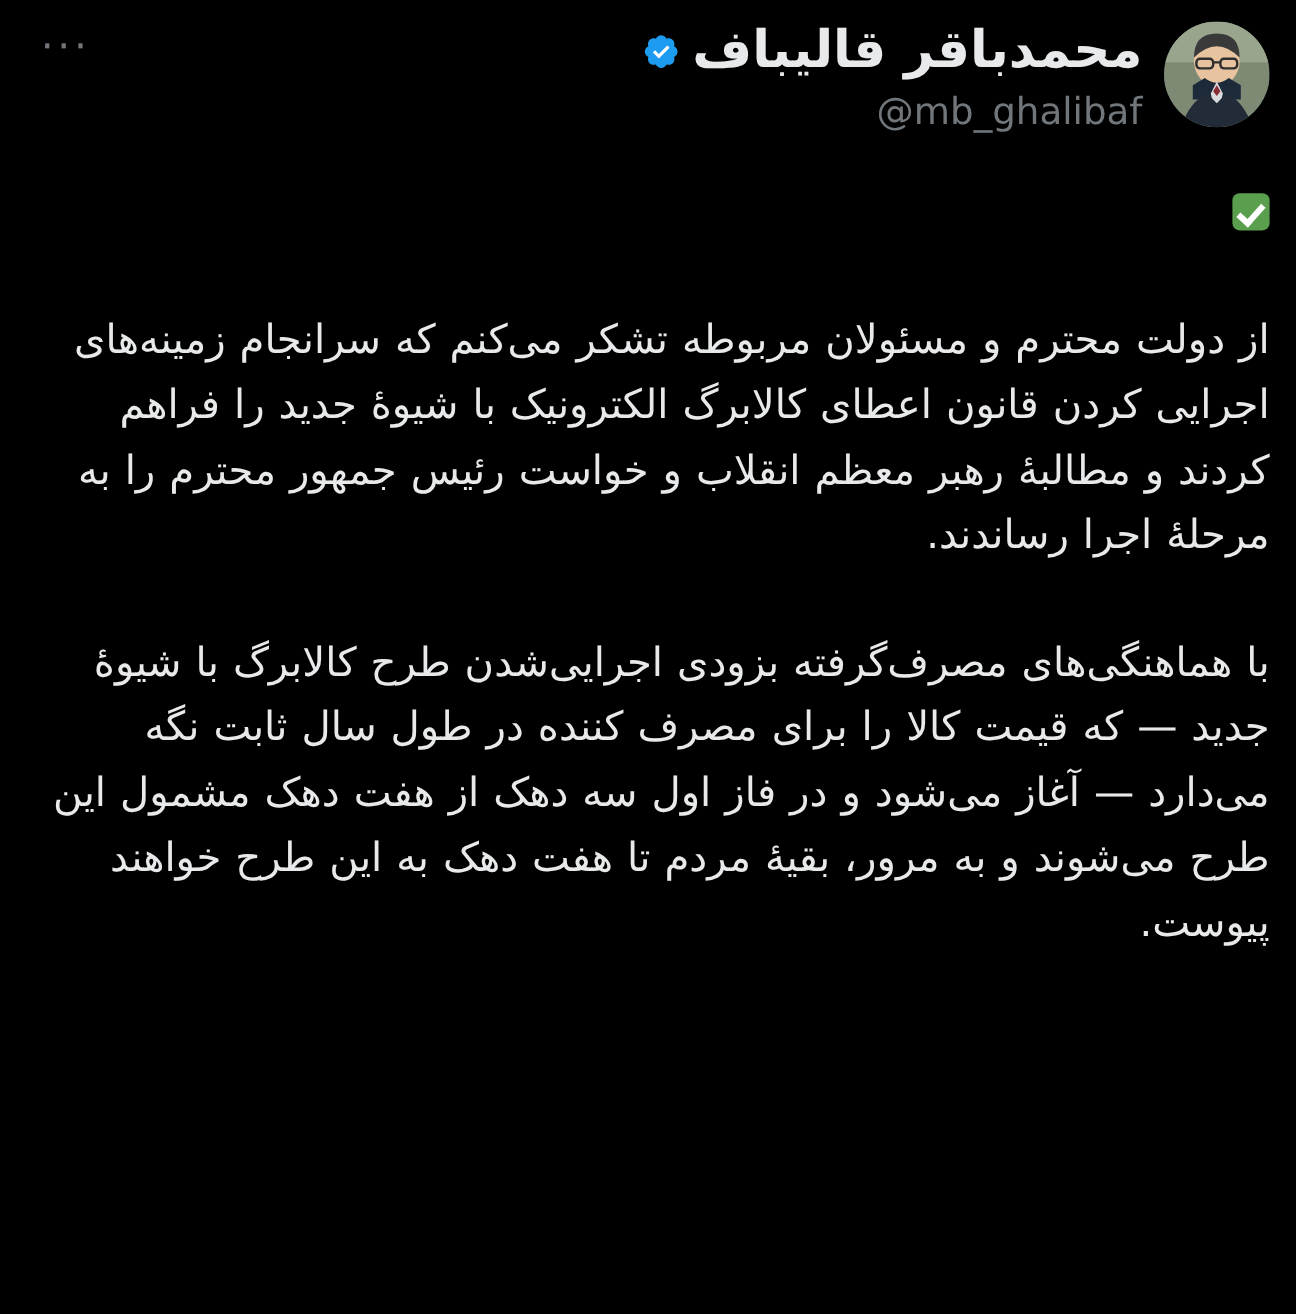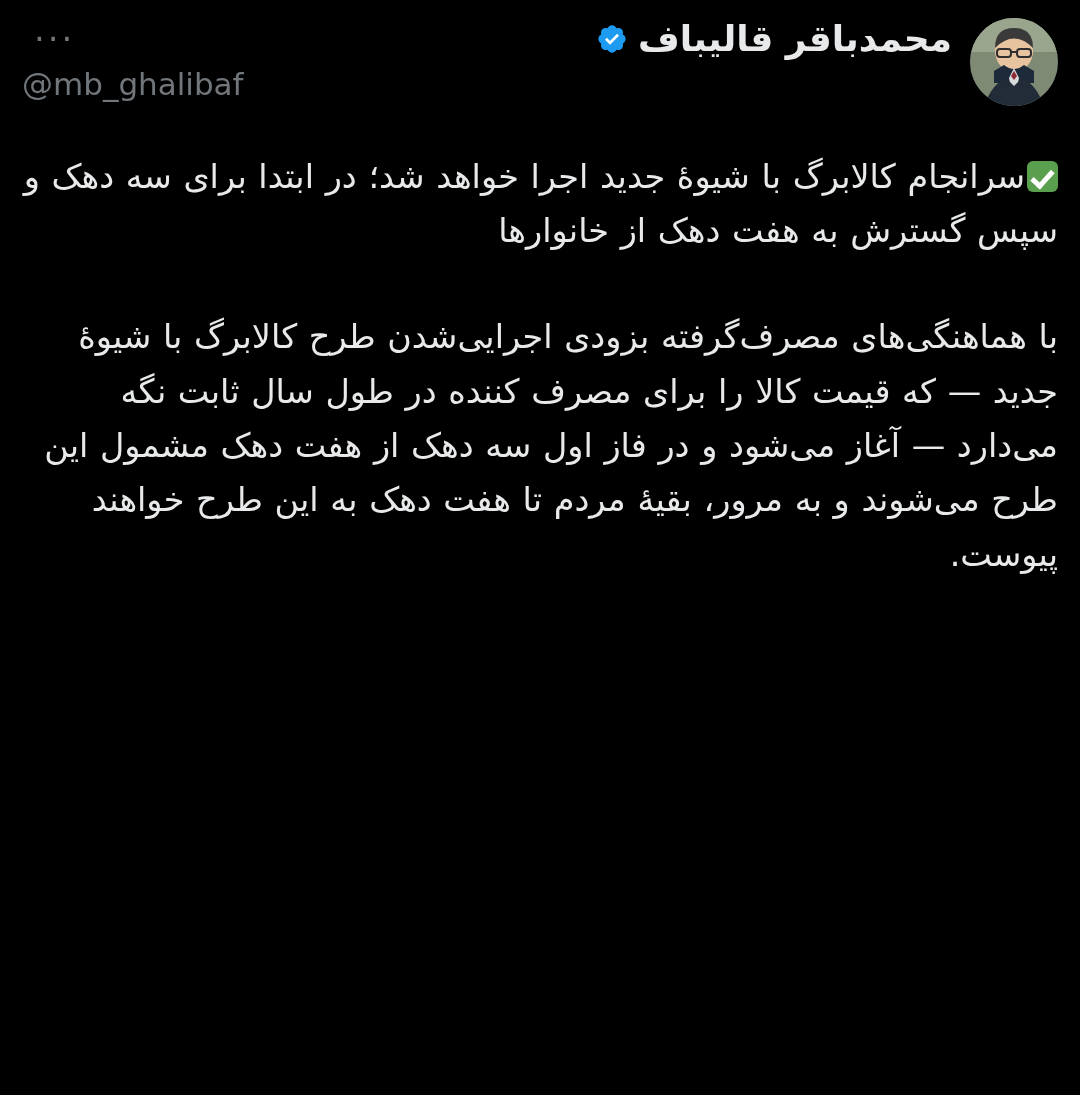--- a/index.html
+++ b/index.html
@@ -48,38 +48,39 @@
     padding-top: 2px;
     flex: 1 1 auto;
   }
   .name-row {
     display: flex;
     flex-direction: row;
     align-items: center;
     gap: 10px;
   }
   .display-name {
-    font-size: 36px;
+    font-size: 43px;
     font-weight: bold;
     color: #e7e9ea;
     line-height: 1.25;
     white-space: nowrap;
   }
   .verified {
     width: 32px;
     height: 32px;
     flex: 0 0 32px;
     display: inline-block;
   }
   .verified svg { display: block; }
   .handle {
     font-size: 31px;
     color: #71767b;
     margin-top: 4px;
     direction: ltr;
+    text-align: right;
     line-height: 1.25;
   }
   .more-menu {
     position: absolute;
     top: 16px;
     left: 26px;
     color: #71767b;
     font-size: 34px;
     letter-spacing: 3px;
     line-height: 1;
@@ -155,17 +156,18 @@
             <path fill="#ffffff" d="M10.53 16.28 6.76 12.5l1.42-1.42 2.35 2.36 5.29-5.3 1.42 1.42z"></path>
           </svg>
         </span>
       </div>
       <div class="handle">@mb_ghalibaf</div>
     </div>
 
   </div>
 
   <div class="tweet-body">
-    <p class="para"><span class="emoji-check"></span><span>سرانجام کالابرگ با شیوهٔ جدید اجرا خواهد شد؛ در ابتدا برای سه دهک و سپس گسترش به هفت دهک از خانوارها</span></p>
+    <p class="para"><span class="emoji-check"></span></p>
+    <p class="para">از دولت محترم و مسئولان مربوطه تشکر می‌کنم که سرانجام زمینه‌های اجرایی کردن قانون اعطای کالابرگ الکترونیک با شیوهٔ جدید را فراهم کردند و مطالبهٔ رهبر معظم انقلاب و خواست رئیس جمهور محترم را به مرحلهٔ اجرا رساندند.</p>
     <p class="para">با هماهنگی‌های مصرف‌گرفته بزودی اجرایی‌شدن طرح کالابرگ با شیوهٔ جدید — که قیمت کالا را برای مصرف کننده در طول سال ثابت نگه می‌دارد — آغاز می‌شود و در فاز اول سه دهک از هفت دهک مشمول این طرح می‌شوند و به مرور، بقیهٔ مردم تا هفت دهک به این طرح خواهند پیوست.</p>
   </div>
 
 </div>
 
 </body></html>

